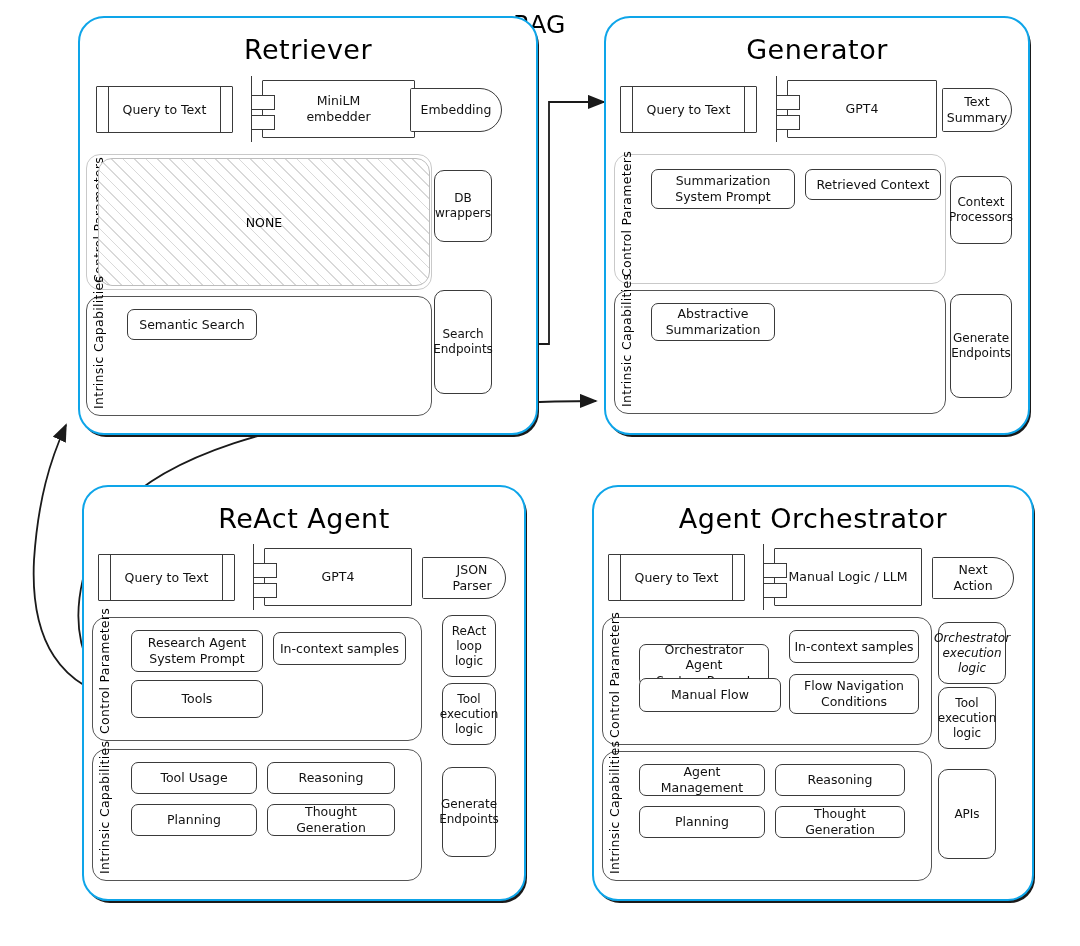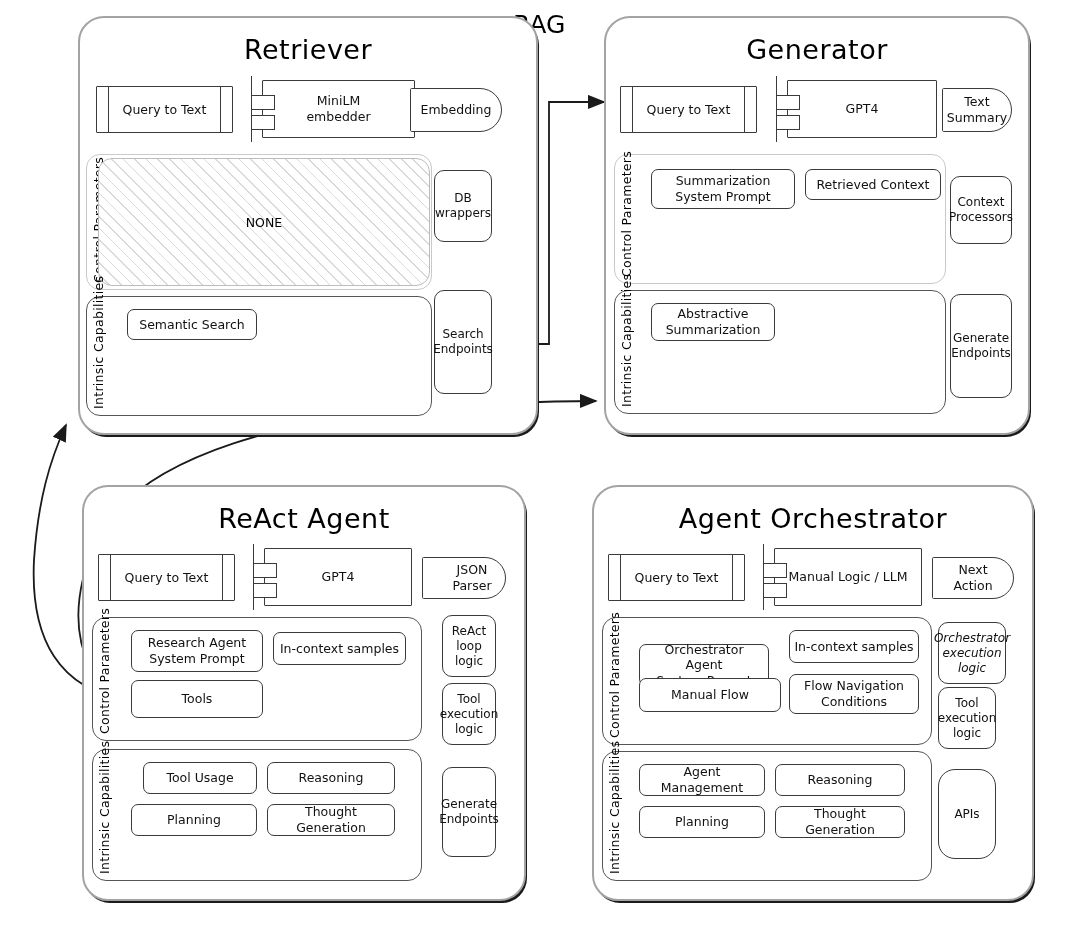--- a/index.html
+++ b/index.html
@@ -12,21 +12,21 @@
   #canvas{
     position:relative;
     width:1080px;
     height:946px;
     overflow:hidden;
     background:#fff;
   }
   
   .panel{
     position:absolute;
-    border:2px solid #a3a3a3;
+    border:2px solid #0ea5e9;
     border-radius:26px;
     background:#fff;
     box-shadow:2px 3px 0 -1px #1a1a1a;
   }
   .panel-title{
     position:absolute;
     left:0;right:0;
     text-align:center;
     font-size:27px;
     letter-spacing:.5px;
@@ -232,21 +232,21 @@
     <div class="group" style="left:8px;top:130px;width:328px;height:122px;">
       <div class="group-label" style="left:4px;top:6px;height:110px;">Control Parameters</div>
       <div class="node" style="left:38px;top:12px;width:132px;height:42px;">Research Agent
 System Prompt</div>
       <div class="node" style="left:180px;top:14px;width:133px;height:33px;">In-context samples</div>
       <div class="node" style="left:38px;top:62px;width:132px;height:38px;">Tools</div>
     </div>
 
     <div class="group" style="left:8px;top:262px;width:328px;height:130px;">
       <div class="group-label" style="left:4px;top:8px;height:116px;">Intrinsic Capabilities</div>
-      <div class="node" style="left:50px;top:12px;width:114px;height:32px;">Tool Usage</div>
+      <div class="node" style="left:38px;top:12px;width:126px;height:32px;">Tool Usage</div>
       <div class="node" style="left:174px;top:12px;width:128px;height:32px;">Reasoning</div>
       <div class="node" style="left:38px;top:54px;width:126px;height:32px;">Planning</div>
       <div class="node" style="left:174px;top:54px;width:128px;height:32px;">Thought Generation</div>
     </div>
 
     <div class="node tall" style="left:358px;top:128px;width:54px;height:62px;">ReAct
 loop
 logic</div>
     <div class="node tall" style="left:358px;top:196px;width:54px;height:62px;">Tool
 execution
@@ -286,16 +286,16 @@
       <div class="node" style="left:36px;top:54px;width:126px;height:32px;">Planning</div>
       <div class="node" style="left:172px;top:54px;width:130px;height:32px;">Thought Generation</div>
     </div>
 
     <div class="node tall" style="left:344px;top:135px;width:68px;height:62px;font-style:italic;">Orchestrator
 execution
 logic</div>
     <div class="node tall" style="left:344px;top:200px;width:58px;height:62px;">Tool
 execution
 logic</div>
-    <div class="node tall" style="left:344px;top:282px;width:58px;height:90px;border-radius:17px;">APIs</div>
+    <div class="node tall" style="left:344px;top:282px;width:58px;height:90px;">APIs</div>
   </div>
 
 </div>
 
 </body></html>

